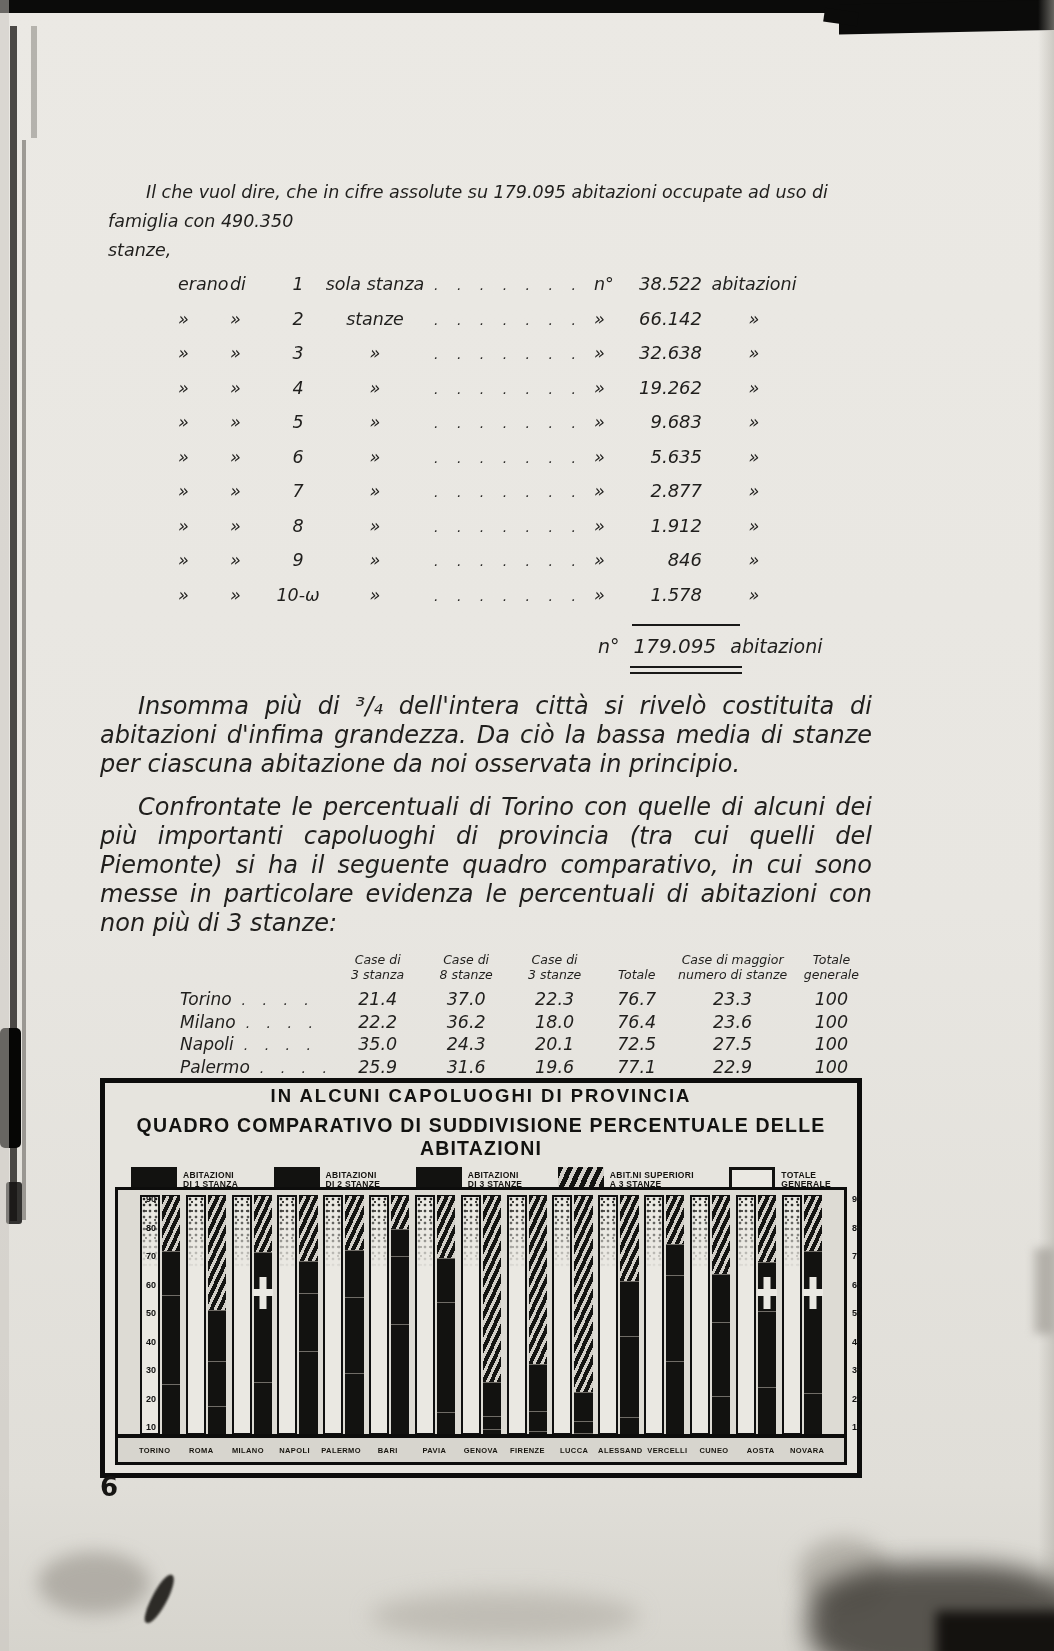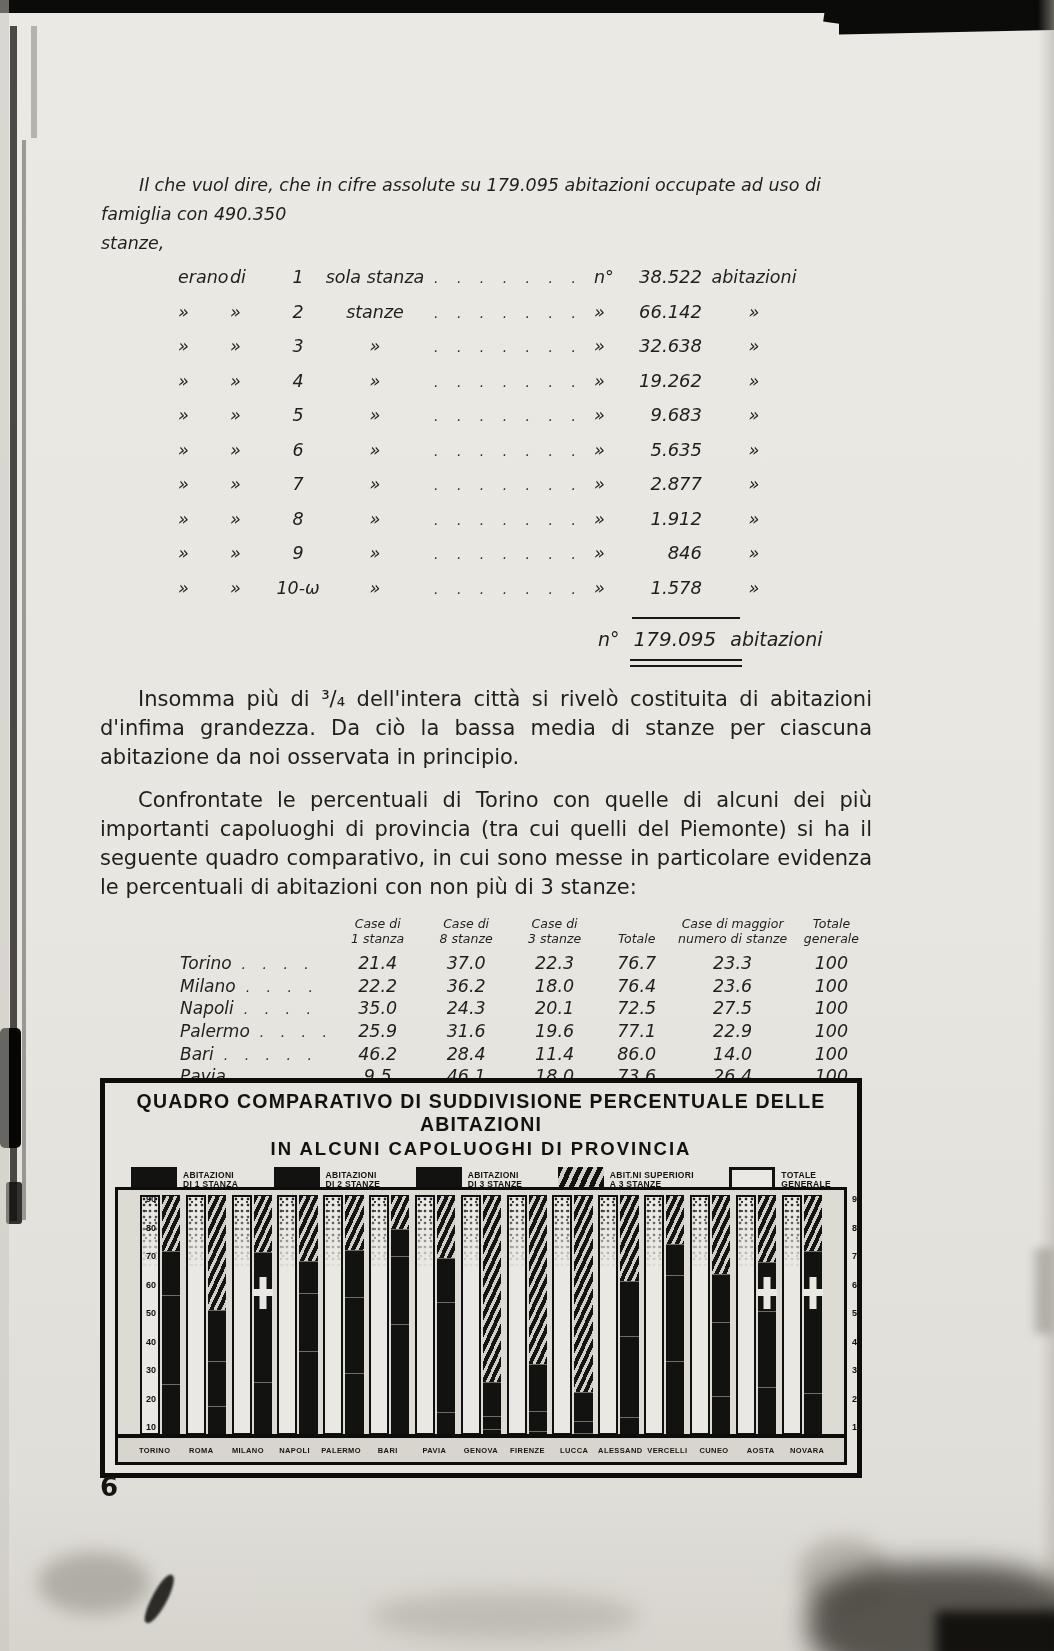--- a/index.html
+++ b/index.html
@@ -21,42 +21,42 @@
   .sm1{left:38px;top:1552px;width:112px;height:62px;background:#a09c94;filter:blur(9px);opacity:.7;border-radius:50%;}
   .hook{left:152px;top:1572px;width:15px;height:54px;background:#2d2b27;border-radius:55% 45% 60% 40%;transform:rotate(26deg);filter:blur(1px);}
   .sm2{left:370px;top:1592px;width:270px;height:48px;background:#aca89f;filter:blur(11px);opacity:.55;border-radius:50%;}
   .sm3{left:798px;top:1538px;width:92px;height:72px;background:#9b978e;filter:blur(10px);opacity:.6;border-radius:50%;}
   .sm4{right:0;top:1248px;width:20px;height:86px;background:#8f8b84;filter:blur(5px);opacity:.5;}
   .corner{right:-24px;bottom:-28px;width:270px;height:115px;background:#413e38;filter:blur(13px);opacity:.85;border-radius:40%;}
   .corner2{right:-12px;bottom:-12px;width:130px;height:52px;background:#14120f;filter:blur(6px);}
   
   .content{position:absolute;left:100px;top:170px;width:772px;}
   .it{font-style:italic;}
-  .intro{font-size:17.5px;line-height:29px;margin:1px;}
+  .intro{font-size:17.5px;line-height:29px;margin:8px;}
   .intro .l1{display:block;text-indent:38px;}
   .intro .l2{display:block;}
   
   .room-list{margin:8px 0 0 78px;width:628px;}
   .rrow{display:flex;align-items:baseline;font-style:italic;font-size:17.5px;height:34.5px;}
   .r-p1{width:52px;}
   .r-p2{width:44px;}
   .r-cnt{width:48px;text-align:center;}
   .r-unit{width:106px;text-align:center;}
   .r-dots{flex:1;overflow:hidden;white-space:nowrap;letter-spacing:7px;font-size:14px;color:#2c2b29;padding-left:6px;}
   .r-mark{width:36px;padding-left:10px;}
   .r-val{width:72px;text-align:right;font-size:18px;}
   .r-suf{width:104px;text-align:center;}
   
   .total-block{margin:6px 0 0 498px;font-style:italic;}
   .tline{width:108px;height:2px;background:#191918;margin-left:34px;}
   .trow{display:flex;align-items:baseline;gap:14px;font-size:19px;margin:8px 0;}
   .trow .tv{font-size:20px;}
   .tdbl{width:112px;height:4px;border-top:2px solid #191918;border-bottom:2px solid #191918;margin-left:32px;}
   
-  .para{font-size:21px;line-height:29px;text-align:justify;text-indent:38px;margin:14px 0 0 0;}
+  .para{font-style:italic;font-size:24px;line-height:29px;text-align:justify;text-indent:38px;margin:14px 0 0 0;}
   .para.first{margin-top:18px;}
   
   table.cmp{border-collapse:collapse;margin:14px 0 0 80px;font-style:italic;}
   table.cmp th{font-weight:normal;font-size:12.5px;line-height:15px;text-align:center;vertical-align:bottom;padding:0 2px 6px 2px;}
   table.cmp td{height:22.6px;padding:0;}
   td.city{width:142px;font-size:17px;white-space:nowrap;}
   td.city .cdots{letter-spacing:6px;font-size:14px;padding-left:10px;color:#2c2b29;}
   col.c-city{width:142px;}
   col.c-n1,col.c-n2,col.c-n3{width:94px;}
   col.c-tot{width:80px;}
@@ -262,21 +262,21 @@
           <col class="c-gen">
       </colgroup>
       <thead>
           <tr>
             <th>
               <div></div>
               <div></div>
             </th>
             <th>
               <div>Case di</div>
-              <div>1 stanza</div>
+              <div>3 stanza</div>
             </th>
             <th>
               <div>Case di</div>
               <div>8 stanze</div>
             </th>
             <th>
               <div>Case di</div>
               <div>3 stanze</div>
             </th>
             <th>
@@ -418,22 +418,22 @@
             <td class="num">17.3</td>
             <td class="num">76.8</td>
             <td class="num">23.2</td>
             <td class="num">100</td>
           </tr>
         </tbody>
     </table>
   </div>
 
   <div class="figure">
+    <div class="fig-title t2">IN ALCUNI CAPOLUOGHI DI PROVINCIA</div>
     <div class="fig-title">QUADRO COMPARATIVO DI SUDDIVISIONE PERCENTUALE DELLE ABITAZIONI</div>
-    <div class="fig-title t2">IN ALCUNI CAPOLUOGHI DI PROVINCIA</div>
     <div class="legend">
         <div class="leg-item">
           <span class="leg-swatch solid"></span>
           <span class="leg-label">
             <div>ABITAZIONI</div>
             <div>DI 1 STANZA</div>
           </span>
         </div>
         <div class="leg-item">
           <span class="leg-swatch solid"></span>

